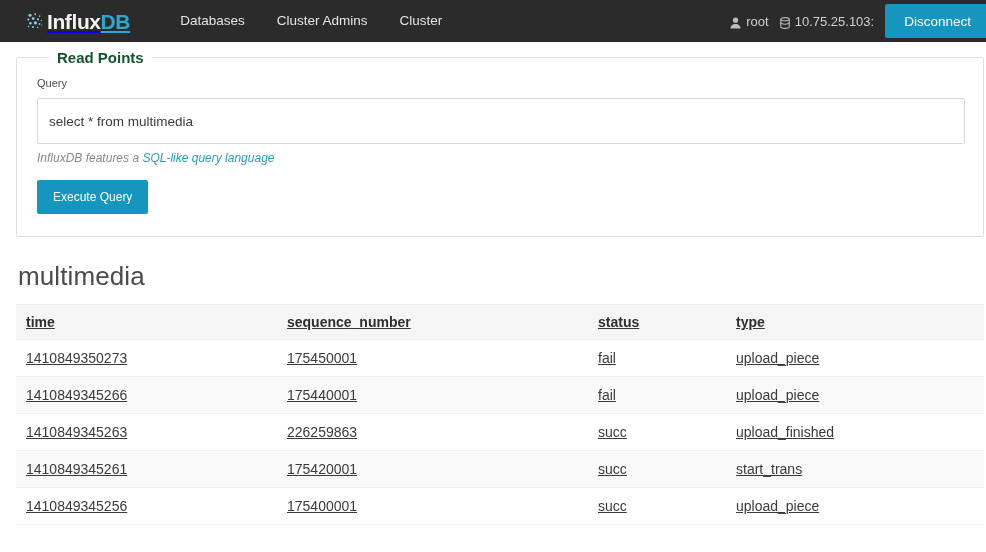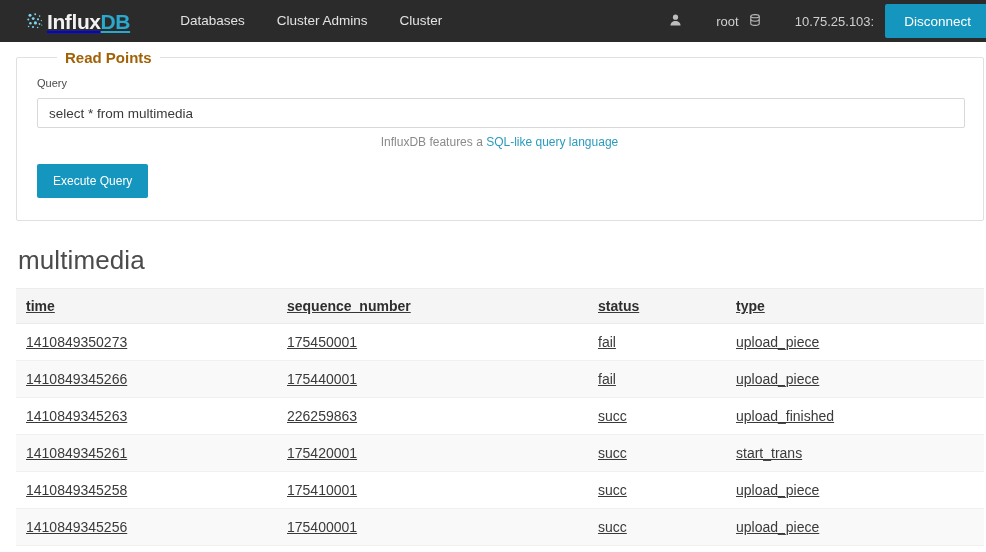--- a/index.html
+++ b/index.html
@@ -67,23 +67,22 @@
   }
   .nav-info {
     display: flex;
     align-items: center;
     color: #cfcfcf;
     font-size: 13px;
     white-space: nowrap;
   }
   .nav-info .chunk {
     display: flex;
-    align-items: flex-start;
+    align-items: flex-end;
     margin-right: 11px;
-    gap: 30px;
   }
   .nav-info .ic {
     margin-right: 5px;
     display: inline-flex;
     align-items: center;
   }
   .btn-disconnect {
     background: #1596bf;
     color: #ffffff;
     border: none;
@@ -100,53 +99,54 @@
   .panel {
     margin: 15px 2px 0 16px;
     border: 1px solid #e0e0e0;
     border-radius: 2px;
     padding: 0 20px 22px 20px;
     position: relative;
   }
   .panel-legend {
     font-size: 15px;
     font-weight: bold;
-    color: #a16207;
+    color: #14532d;
     padding: 0 8px;
-    margin-left: 20px;
+    margin-left: 12px;
     display: inline-block;
     position: relative;
     top: -9px;
     background: #ffffff;
   }
   .field-label {
     display: block;
     font-size: 11px;
     color: #4a4a4a;
     margin: 1px 0 9px 0;
   }
   .query-input {
     display: block;
     width: 928px;
-    height: 30px;
+    height: 46px;
     border: 1px solid #d8d8d8;
     border-radius: 2px;
     padding: 0 11px;
     font-size: 13.5px;
     font-family: "Liberation Sans", sans-serif;
     color: #3a3a3a;
     background: #ffffff;
     outline: none;
   }
   .hint {
-    text-align: center;
+    text-align: left;
     font-size: 12px;
     color: #8a8a8a;
     margin: 7px 0 0 0;
     padding-right: 1px;
+    font-style: italic;
   }
   .hint a {
     color: #2a9bbd;
     text-decoration: none;
     cursor: pointer;
   }
   .btn-execute {
     margin-top: 15px;
     background: #1596bf;
     color: #ffffff;
@@ -310,26 +310,20 @@
           <td class="col-stat">succ</td>
           <td class="col-type">upload_finished</td>
         </tr>
         <tr>
           <td class="col-time">1410849345261</td>
           <td class="col-seq">175420001</td>
           <td class="col-stat">succ</td>
           <td class="col-type">start_trans</td>
         </tr>
         <tr>
-          <td class="col-time">1410849345258</td>
-          <td class="col-seq">175410001</td>
-          <td class="col-stat">succ</td>
-          <td class="col-type">upload_piece</td>
-        </tr>
-        <tr>
           <td class="col-time">1410849345256</td>
           <td class="col-seq">175400001</td>
           <td class="col-stat">succ</td>
           <td class="col-type">upload_piece</td>
         </tr>
       </tbody>
   </table>
 </div>
 
 </body></html>

